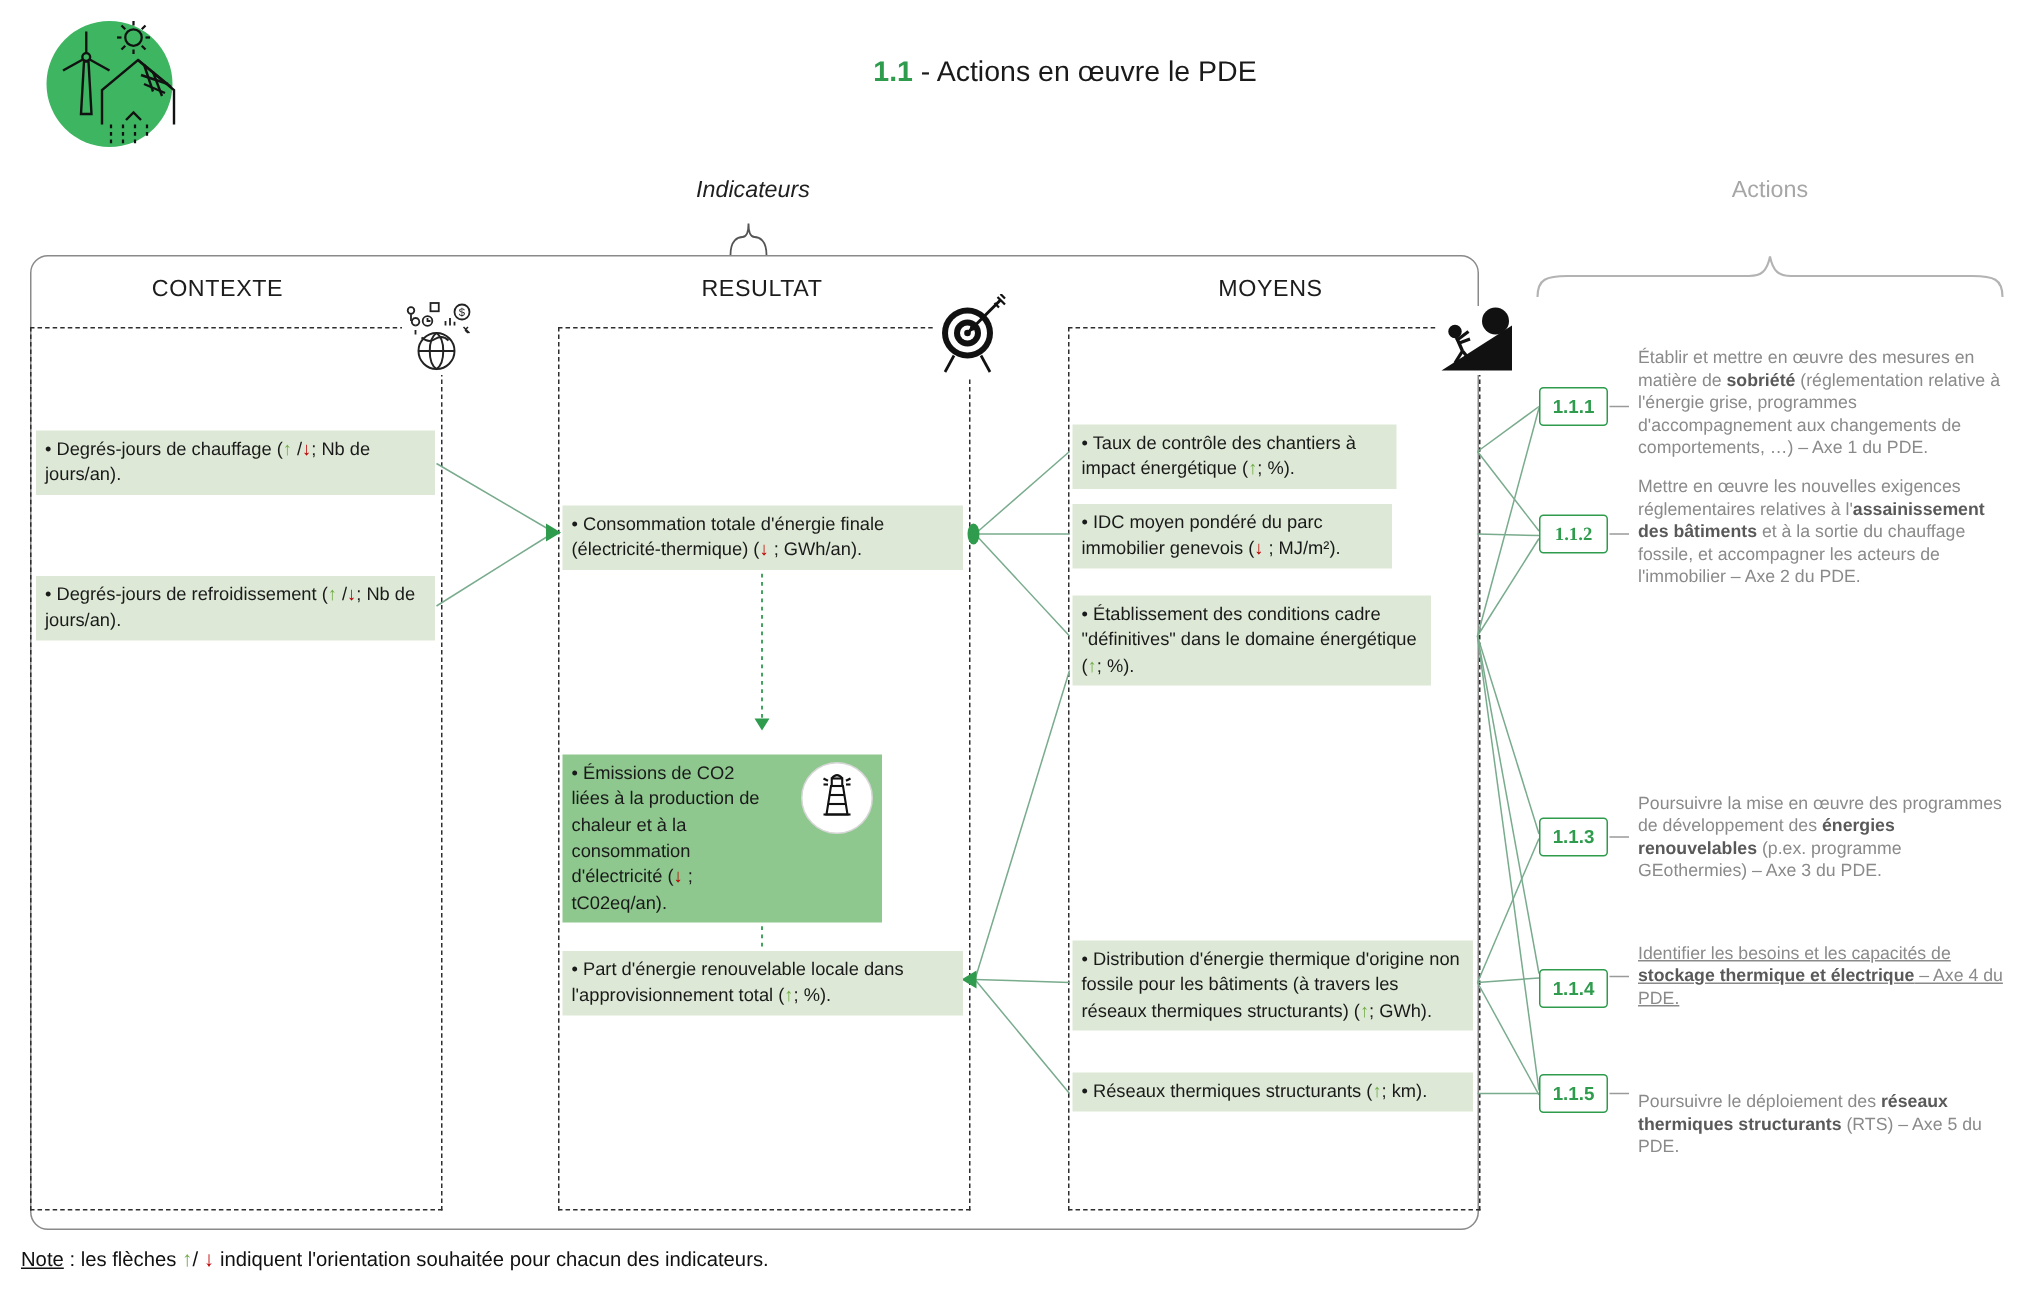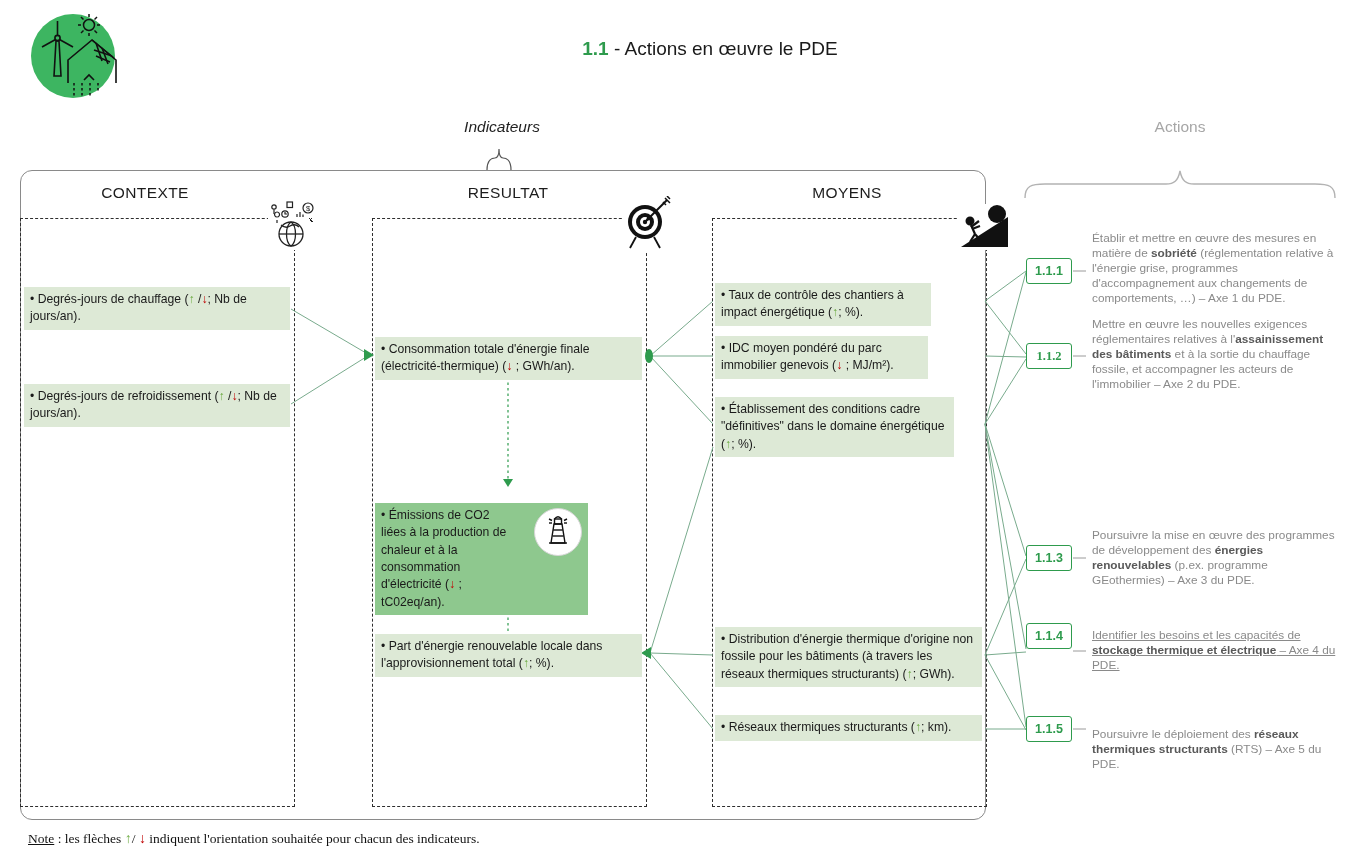--- a/index.html
+++ b/index.html
@@ -37,21 +37,21 @@
   .k-down{color:var(--down-arrow);font-weight:bold;}
   .k-bold{font-weight:bold;color:var(--bold-gray-text);}
   .k-underline{text-decoration:underline;}
   .action-id{
     width:46px;height:26px;border:1.6px solid var(--accent-green);border-radius:3px;
     background:#fff;color:var(--accent-green);font-weight:bold;font-size:12.5px;
     display:flex;align-items:center;justify-content:center;box-sizing:border-box;
   }
   .action-text{width:246px;font-size:11.8px;line-height:1.27;color:var(--gray-text);}
   .action-text .k-bold{color:var(--bold-gray-text);}
-  #note{left:28px;top:831px;width:900px;font-size:13.5px;color:#111;font-family:Liberation Serif, serif;}
+  #note{left:14px;top:831px;width:900px;font-size:13.5px;color:#111;}
   #note .k-up,#note .k-down{font-size:14px;}
   .white-circle{
     width:48px;height:48px;border-radius:50%;background:#fff;border:1px solid #d6d6d6;
     display:flex;align-items:center;justify-content:center;box-sizing:border-box;
   }
   svg.overlay{position:absolute;left:0;top:0;pointer-events:none;}
   .cline{stroke:var(--line-green);stroke-width:1;fill:none;}
   .dashc{stroke:#9a9a9a;stroke-width:1;}
   .dotv{stroke:var(--accent-green);stroke-width:1.2;stroke-dasharray:2.5 3;fill:none;}
   .gfill{fill:var(--accent-green);}
@@ -244,21 +244,21 @@
 
   <div class="abs item z2" style="left:715px;top:283px;width:216px;min-height:40px;"><span>• Taux de contrôle des chantiers à impact énergétique (</span><span class="k-up">↑</span><span>; %).</span></div>
   <div class="abs item z2" style="left:715px;top:336px;width:213px;min-height:40px;"><span>• IDC moyen pondéré du parc immobilier genevois (</span><span class="k-down">↓</span><span> ; MJ/m²).</span></div>
   <div class="abs item z2" style="left:715px;top:397px;width:239px;min-height:56px;"><span>• Établissement des conditions cadre "définitives" dans le domaine énergétique (</span><span class="k-up">↑</span><span>; %).</span></div>
   <div class="abs item z2" style="left:715px;top:627px;width:267px;min-height:56px;"><span>• Distribution d'énergie thermique d'origine non fossile pour les bâtiments (à travers les réseaux thermiques structurants) (</span><span class="k-up">↑</span><span>; GWh).</span></div>
   <div class="abs item z2" style="left:715px;top:715px;width:267px;min-height:26px;"><span>• Réseaux thermiques structurants (</span><span class="k-up">↑</span><span>; km).</span></div>
 
   <div class="abs action-id z2" style="left:1026px;top:258px;">1.1.1</div>
   <div class="abs action-id z2" style="left:1026px;top:343px;font-family:Liberation Serif, serif;">1.1.2</div>
   <div class="abs action-id z2" style="left:1026px;top:545px;">1.1.3</div>
-  <div class="abs action-id z2" style="left:1026px;top:623px;">1.1.4</div>
+  <div class="abs action-id z2" style="left:1026px;top:646px;">1.1.4</div>
   <div class="abs action-id z2" style="left:1026px;top:716px;">1.1.5</div>
 
   <div class="abs action-text z2" style="left:1092px;top:231px;"><span>Établir et mettre en œuvre des mesures en matière de </span><span class="k-bold">sobriété</span><span> (réglementation relative à l'énergie grise, programmes d'accompagnement aux changements de comportements, …) – Axe 1 du PDE.</span></div>
   <div class="abs action-text z2" style="left:1092px;top:317px;"><span>Mettre en œuvre les nouvelles exigences réglementaires relatives à l'</span><span class="k-bold">assainissement des bâtiments</span><span> et à la sortie du chauffage fossile, et accompagner les acteurs de l'immobilier – Axe 2 du PDE.</span></div>
   <div class="abs action-text z2" style="left:1092px;top:528px;"><span>Poursuivre la mise en œuvre des programmes de développement  des </span><span class="k-bold">énergies renouvelables</span><span> (p.ex. programme GEothermies) – Axe 3 du PDE.</span></div>
   <div class="abs action-text z2" style="left:1092px;top:628px;text-decoration:underline;"><span>Identifier les besoins et les capacités de </span><span class="k-bold">stockage thermique et électrique</span><span> – Axe 4 du PDE.</span></div>
   <div class="abs action-text z2" style="left:1092px;top:684px;margin-top:43px;"><span>Poursuivre le déploiement des </span><span class="k-bold">réseaux thermiques structurants</span><span> (RTS) – Axe 5 du PDE.</span></div>
 
   <div id="note" class="abs z2"><span class="k-underline">Note</span><span> : les flèches </span><span class="k-up">↑</span><span>/ </span><span class="k-down">↓</span><span> indiquent l'orientation souhaitée pour chacun des indicateurs.</span></div>
 

